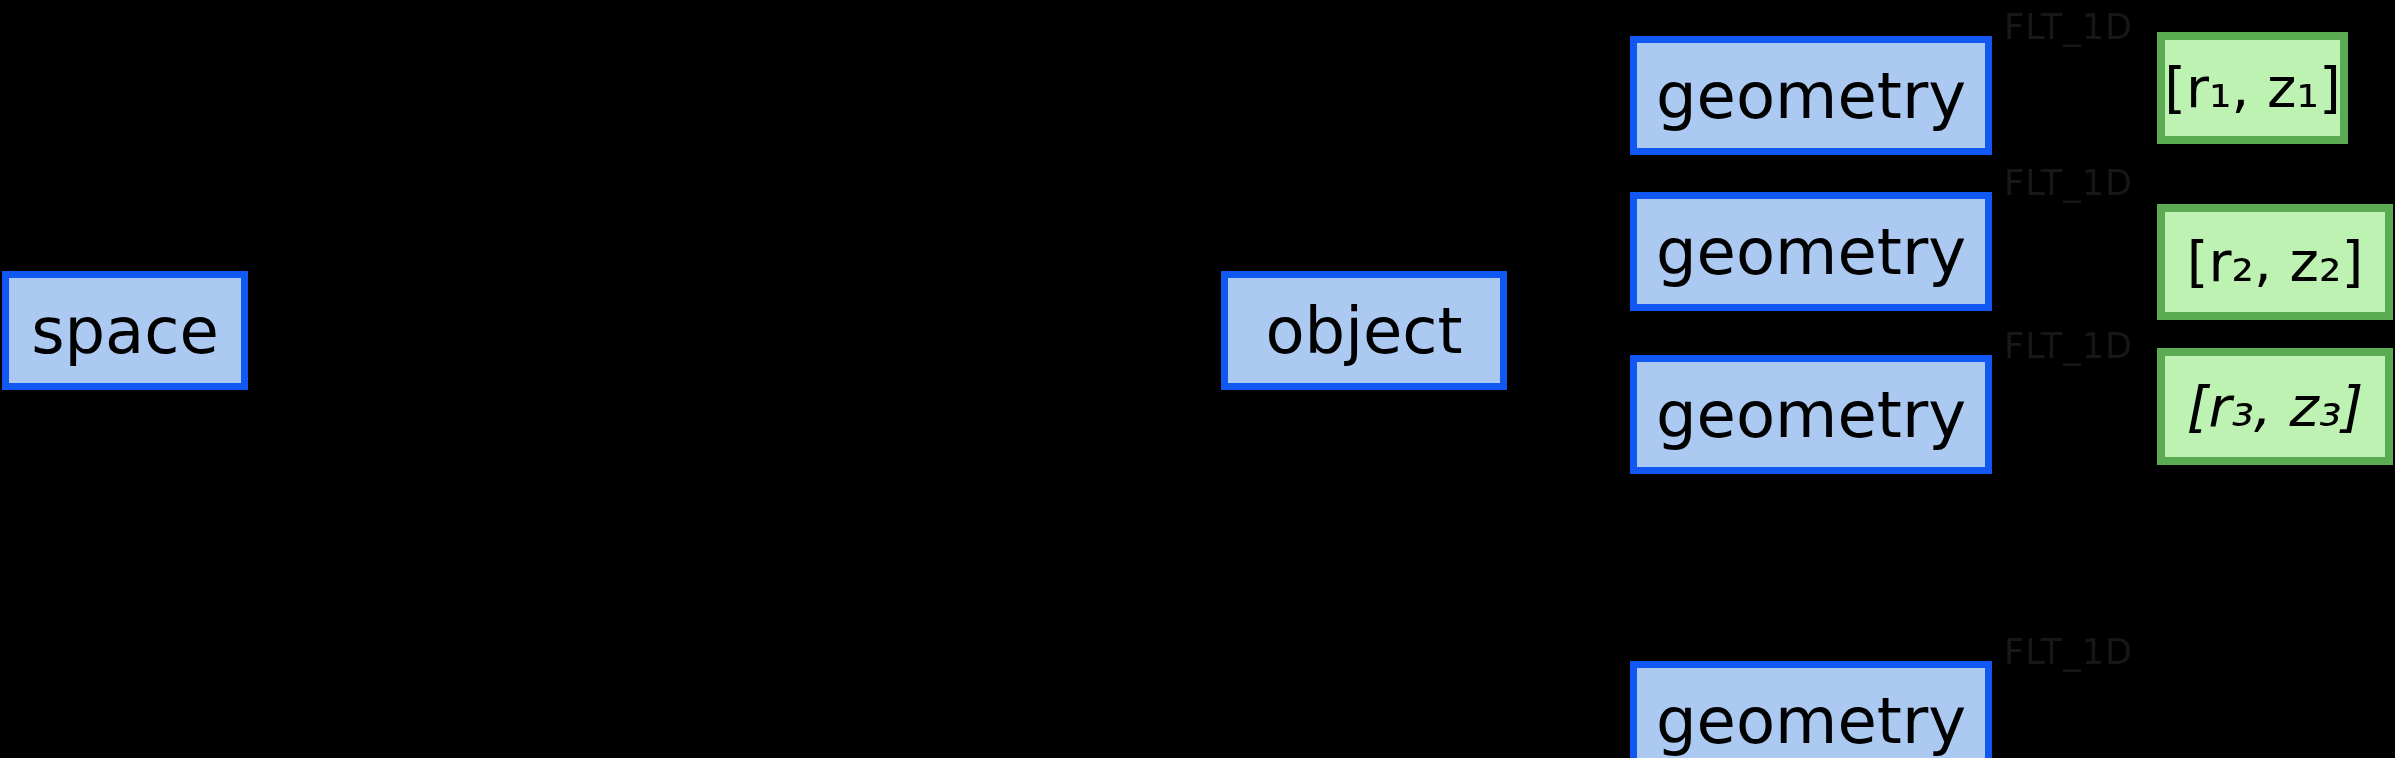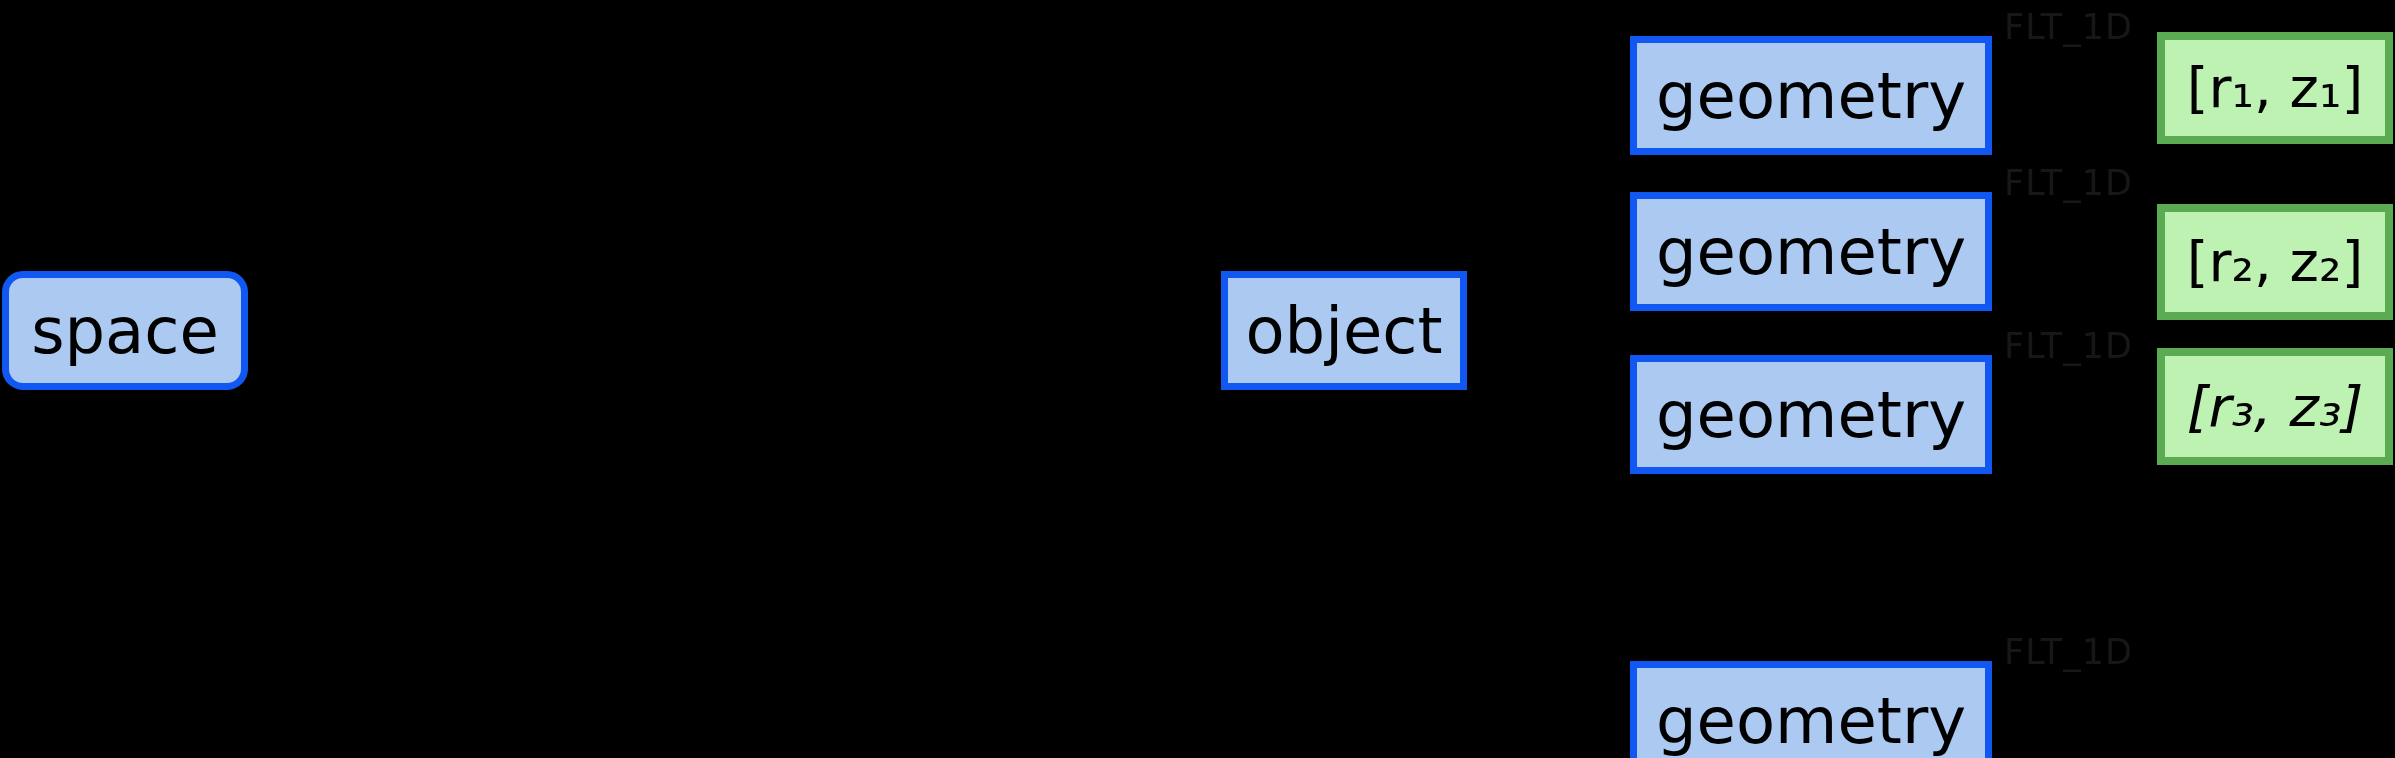--- a/index.html
+++ b/index.html
@@ -74,28 +74,28 @@
       <line x1="1460" y1="302" x2="1634" y2="223" marker-end="url(#ah)"></line>
       <line x1="1460" y1="302" x2="1634" y2="386" marker-end="url(#ah)"></line>
       <line x1="1460" y1="302" x2="1634" y2="692" marker-end="url(#ah)"></line>
       <line x1="1986" y1="67" x2="2161" y2="60" marker-end="url(#ah)"></line>
       <line x1="1986" y1="223" x2="2161" y2="218" marker-end="url(#ah)"></line>
       <line x1="1986" y1="386" x2="2161" y2="378" marker-end="url(#ah)"></line>
       <line x1="1986" y1="692" x2="2161" y2="686" marker-end="url(#ah)"></line>
     </g>
   </svg>
 
-  <div class="node blue" style="left:2px; top:243px; width:246px; height:119px;border-radius:21px;">space</div>
+  <div class="node blue" style="left:2px; top:243px; width:246px; height:119px;">space</div>
 
 
-  <div class="node blue" style="left:1221px; top:243px; width:246px; height:119px;">object</div>
+  <div class="node blue" style="left:1221px; top:243px; width:286px; height:119px;">object</div>
 
   <div class="node blue" style="left:1630px; top:8px; width:362px; height:119px;">geometry</div>
   <div class="edge-label" style="left:2004px; top:10px;">FLT_1D</div>
-  <div class="node green" style="left:2157px; top:4px; width:236px; height:112px;">[r₁, z₁]</div>
+  <div class="node green" style="left:2157px; top:4px; width:191px; height:112px;">[r₁, z₁]</div>
 
   <div class="node blue" style="left:1630px; top:164px; width:362px; height:119px;">geometry</div>
   <div class="edge-label" style="left:2004px; top:166px;">FLT_1D</div>
   <div class="node green" style="left:2157px; top:176px; width:236px; height:116px;">[r₂, z₂]</div>
 
   <div class="node blue" style="left:1630px; top:327px; width:362px; height:119px;">geometry</div>
   <div class="edge-label" style="left:2004px; top:329px;">FLT_1D</div>
   <div class="node green" style="left:2157px; top:320px; width:236px; height:117px;font-style:italic;">[r₃, z₃]</div>
 
   <div class="node blue" style="left:1630px; top:633px; width:362px; height:119px;">geometry</div>

